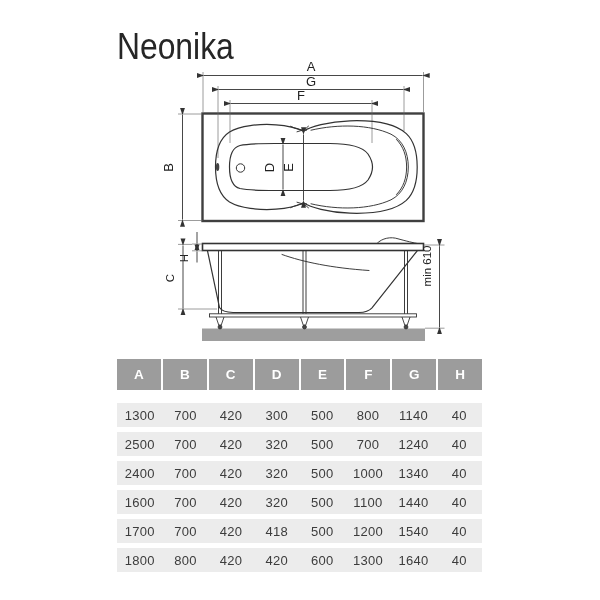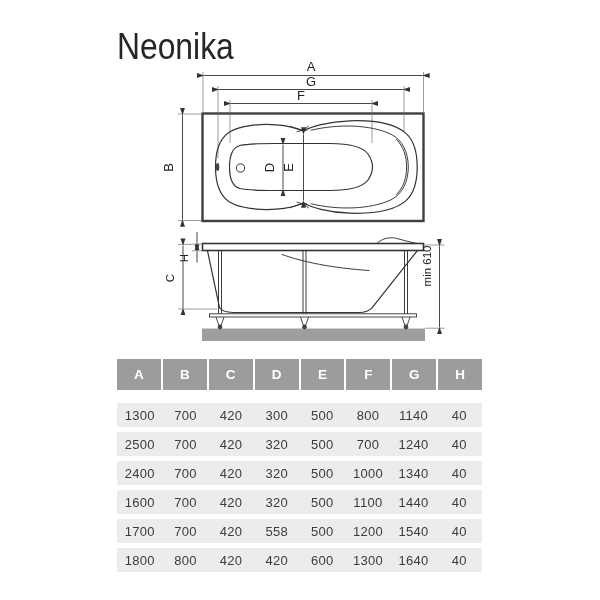--- a/index.html
+++ b/index.html
@@ -209,21 +209,21 @@
           <div class="td">320</div>
           <div class="td">500</div>
           <div class="td">1100</div>
           <div class="td">1440</div>
           <div class="td">40</div>
         </div>
         <div class="tr">
           <div class="td">1700</div>
           <div class="td">700</div>
           <div class="td">420</div>
-          <div class="td">558</div>
+          <div class="td">418</div>
           <div class="td">500</div>
           <div class="td">1200</div>
           <div class="td">1540</div>
           <div class="td">40</div>
         </div>
         <div class="tr">
           <div class="td">1800</div>
           <div class="td">800</div>
           <div class="td">420</div>
           <div class="td">420</div>

